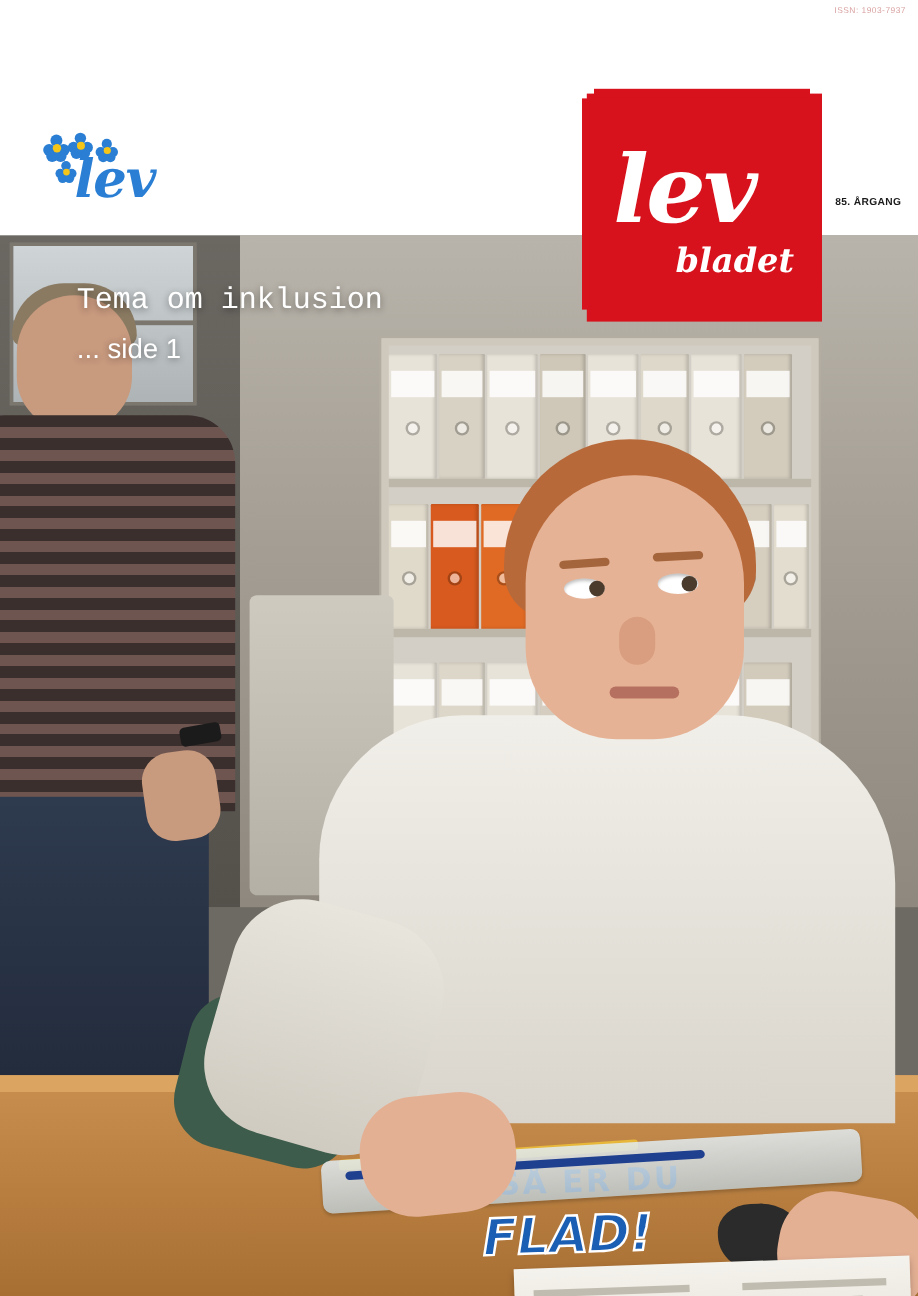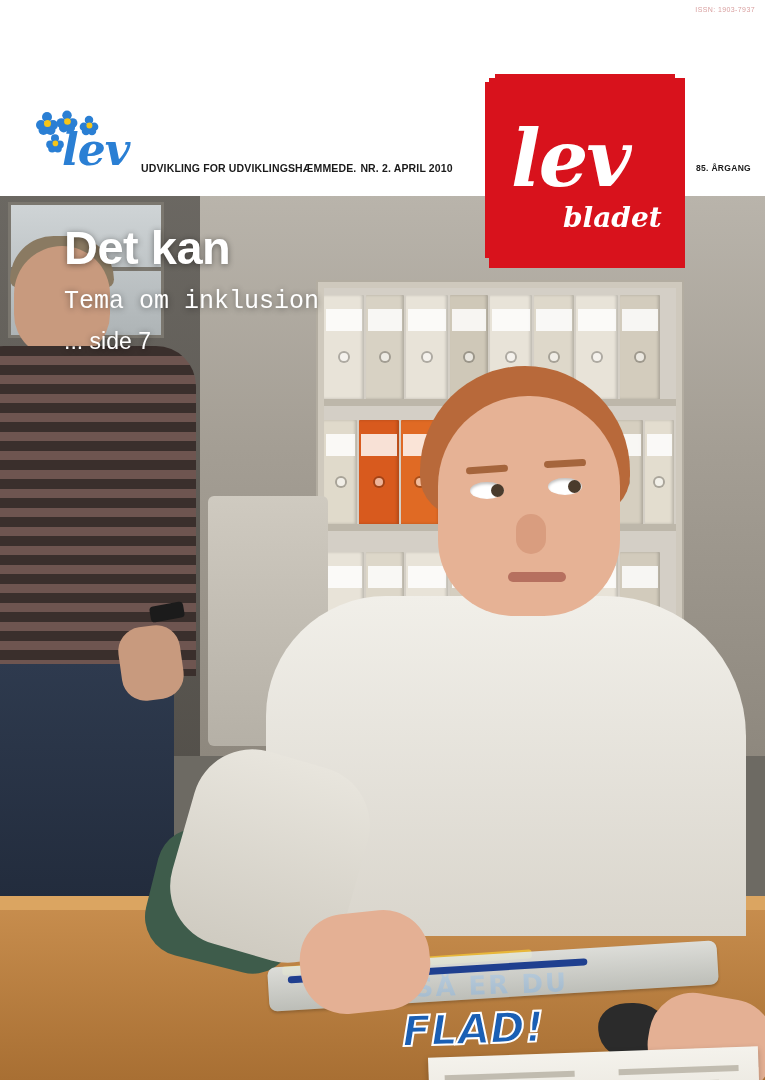--- a/index.html
+++ b/index.html
@@ -577,23 +577,22 @@
       <div class="txtline" style="top:18px;width:130px"></div>
 
       <div class="txtline" style="left:190px;top:18px;width:120px"></div>
       <div class="txtline" style="left:190px;top:32px;width:100px"></div>
 
     </div>
 
   </div>
 
   <div class="headline">
-    <div class="h1">Det kan</div>
     <div class="h2">Tema om inklusion</div>
-    <div class="h3">... side 7</div>
+    <div class="h3">... side 1</div>
   </div>
 
   <div class="masthead">
     <div class="issn">ISSN: 1903-7937</div>
 
     <div class="lev-mark">
       <div class="flower f1">
         <span></span>
           <span></span>
           <span></span>
@@ -621,23 +620,20 @@
         <span></span>
           <span></span>
           <span></span>
           <span></span>
           <span></span>
           <span class="core"></span>
       </div>
       <div class="lev-word">lev</div>
     </div>
 
-    <div class="tagline">
-      <span>UDVIKLING FOR UDVIKLINGSHÆMMEDE.</span><span class="issue">NR. 2. APRIL 2010</span>
-    </div>
     <div class="aargang">85. ÅRGANG</div>
   </div>
 
   <div class="redbox">
     <div class="lev-big">lev</div>
     <div class="bladet">bladet</div>
   </div>
 
 </div>
 

